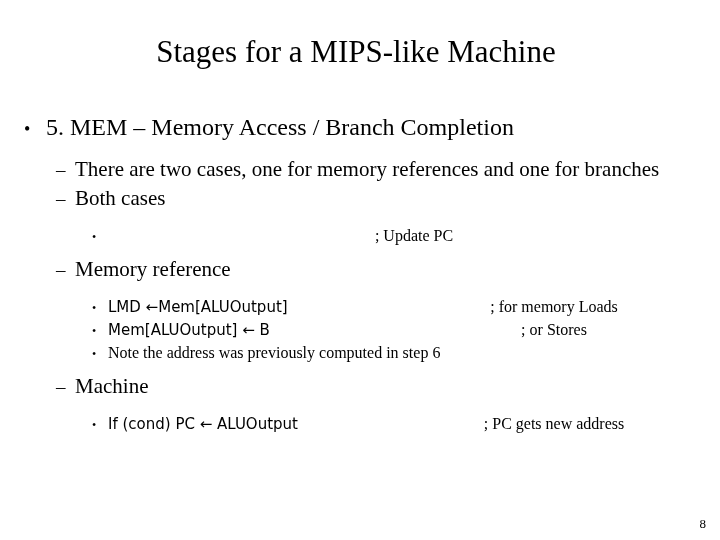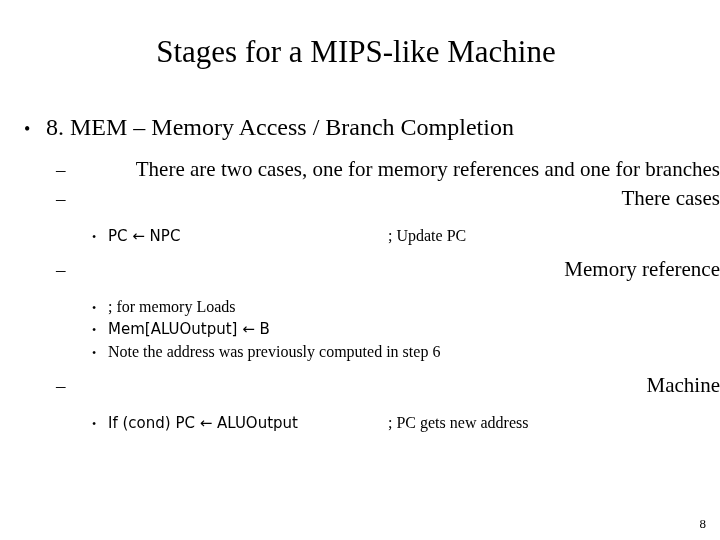--- a/index.html
+++ b/index.html
@@ -59,40 +59,40 @@
     align-items: baseline;
     margin-top: 2px;
   }
   .lvl2 .bullet {
     width: 19px;
     flex: 0 0 19px;
     font-size: 19px;
   }
   .lvl2 .txt {
     flex: 1 1 auto;
-    text-align: right;
   }
   .lvl3 {
     font-size: 16px;
     line-height: 21px;
     margin-left: 92px;
     display: flex;
     align-items: baseline;
   }
   .lvl3 .bullet {
     width: 16px;
     flex: 0 0 16px;
     font-size: 12px;
   }
   .lvl3 .txt {
     width: 280px;
     flex: 0 0 280px;
   }
   .lvl3 .cmt {
     flex: 1 1 auto;
+    text-align: center;
   }
   .gap-sm { height: 6px; }
   .gap-md { height: 10px; }
   .gap-lg { height: 13px; }
   .arrow {
     font-family: "DejaVu Sans", sans-serif;
     font-size: 15px;
   }
   .page-number {
     position: absolute;
@@ -106,60 +106,61 @@
 <body>
 
 <div class="slide">
 
   <div class="slide-title">Stages for a MIPS-like Machine</div>
 
   <div class="body">
 
     <div class="lvl1">
       <span class="bullet">•</span>
-      <span class="txt">8. MEM – Memory Access / Branch Completion</span>
+      <span class="txt">5. MEM – Memory Access / Branch Completion</span>
     </div>
 
     <div class="gap-md"></div>
 
     <div class="lvl2">
       <span class="bullet">–</span>
       <span class="txt">There are two cases, one for memory references and one for branches</span>
     </div>
 
     <div class="lvl2">
       <span class="bullet">–</span>
-      <span class="txt">There cases</span>
+      <span class="txt">Both cases</span>
     </div>
 
     <div class="gap-lg"></div>
 
     <div class="lvl3">
       <span class="bullet">•</span>
-      <span class="txt arrow">PC ← NPC</span>
       <span class="cmt">; Update PC</span>
     </div>
 
     <div class="gap-sm"></div>
 
     <div class="lvl2">
       <span class="bullet">–</span>
       <span class="txt">Memory reference</span>
     </div>
 
     <div class="gap-lg"></div>
 
     <div class="lvl3">
       <span class="bullet">•</span>
+      <span class="txt arrow">LMD ←Mem[ALUOutput]</span>
       <span class="cmt">; for memory Loads</span>
     </div>
 
     <div class="lvl3">
       <span class="bullet">•</span>
       <span class="txt arrow">Mem[ALUOutput] ← B</span>
+      <span class="cmt">; or Stores</span>
     </div>
 
     <div class="lvl3">
       <span class="bullet">•</span>
       <span class="txt" style="flex:1 1 auto;width:auto;">Note the address was previously computed in step 6</span>
     </div>
 
     <div class="gap-sm"></div>
 
     <div class="lvl2">

